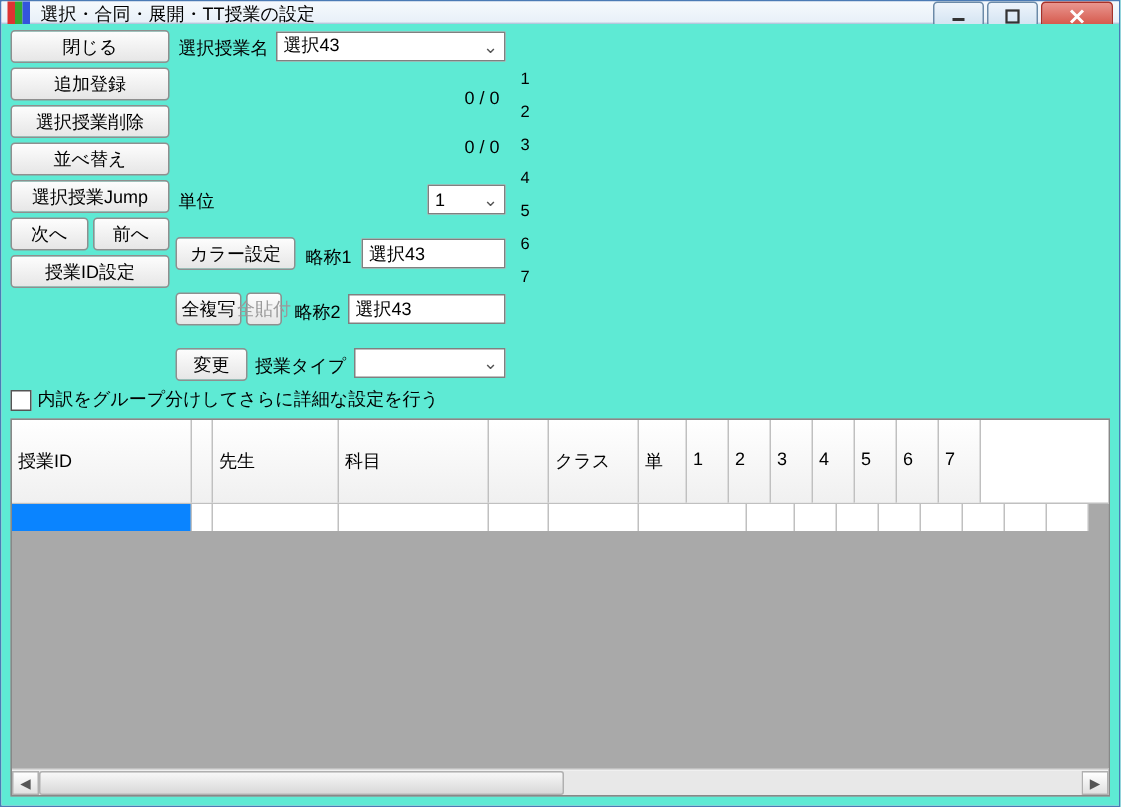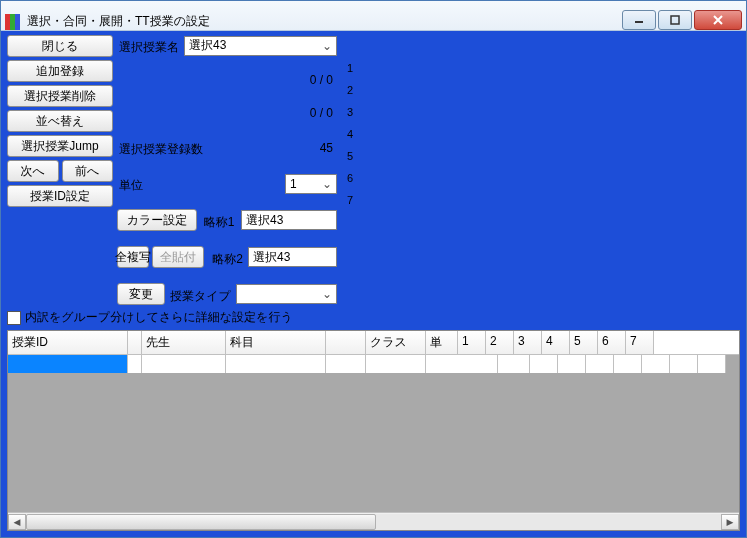--- a/index.html
+++ b/index.html
@@ -1,25 +1,25 @@
 <!DOCTYPE html>
 <html><head>
 <meta charset="utf-8">
 <style>
 *{box-sizing:border-box;margin:0;padding:0;font-family:"MS PGothic","Meiryo",sans-serif;font-size:12px}
 body{background:#fff;width:747px;height:538px;overflow:hidden}
 .window{width:747px;height:538px;border:1px solid #4a7ab5;display:flex;flex-direction:column}
-.titlebar{height:30px;background:linear-gradient(#f5f9fd,#e8f0f8);border-bottom:1px solid #b5c8de;display:flex;align-items:flex-end;padding:0 4px}
+.titlebar{height:15px;background:linear-gradient(#f5f9fd,#e8f0f8);border-bottom:1px solid #b5c8de;display:flex;align-items:flex-start;padding:0 4px}
 .titlebar-icon{width:16px;height:16px;margin-right:6px;display:flex}
 .titlebar-icon span{width:5px;height:16px}
 .title{flex:1;color:#000}
 .winbtns{display:flex;gap:2px}
 .winbtn{width:34px;height:20px;border:1px solid #6b8aa8;border-radius:3px;background:linear-gradient(#eef4fb,#cde0f0);display:flex;align-items:center;justify-content:center;cursor:pointer}
 .winbtn.close{width:48px;background:linear-gradient(#e9968f,#d04a3c);border-color:#a83028;color:#fff}
-.client{flex:1;background:#1d4ed8;padding:4px 6px 6px 6px;display:flex;flex-direction:column;position:relative}
+.client{flex:1;background:#5eead4;padding:4px 6px 6px 6px;display:flex;flex-direction:column;position:relative}
 .top{display:flex;gap:4px}
 .leftcol{width:106px;display:flex;flex-direction:column;gap:3px}
 .btn{height:22px;background:linear-gradient(#fdfdfd,#e6e6e6);border:1px solid #8f8f8f;border-radius:3px;padding:0 6px;display:flex;align-items:center;justify-content:center;cursor:pointer;white-space:nowrap}
 .btn.small{padding:0 4px}
 .btn.dis{color:#9a9a9a}
 .row{display:flex;gap:3px}
 .midcol{flex:0 0 220px;display:flex;flex-direction:column;gap:15px}
 .lbl{display:inline-block;padding:4px 2px 0 2px}
 .fld{border:1px solid #808080;background:#fff;height:20px;padding:0 4px;display:flex;align-items:center}
 .select{border:1px solid #808080;background:#fff;height:20px;display:flex;align-items:center;padding:0 2px 0 4px;position:relative}
@@ -29,21 +29,21 @@
 .kakutei-title{position:absolute;top:-14px;left:2px;font-size:11px}
 .kakutei-hdr{display:flex;border-bottom:none;padding:2px 6px}
 .kakutei-hdr span{flex:1;text-align:center}
 .rightcol{width:96px;display:flex;flex-direction:column;gap:4px;margin-left:auto}
 .rightcol .btn{width:96px}
 .rightcol .btn.help{border:2px solid #2a6fd6;color:#0645ad}
 .chkline{display:flex;align-items:center;gap:4px;margin-top:4px}
 .chk{width:14px;height:14px;border:1px solid #555;background:#fff}
 .grid{flex:1;display:flex;flex-direction:column;border:1px solid #888;background:#a9a9a9;margin-top:4px;min-height:0}
 .ghead{display:flex;background:#fff;border-bottom:1px solid #c0c0c0}
-.gh{border-right:1px solid #c0c0c0;padding:3px 4px;background:linear-gradient(#fff,#f0f0f0);white-space:nowrap;overflow:hidden}
+.gh{border-right:1px solid #c0c0c0;padding:19px 4px;background:linear-gradient(#fff,#f0f0f0);white-space:nowrap;overflow:hidden}
 .gbody{flex:1;background:#a9a9a9;position:relative;overflow:hidden}
 .gr{display:flex;height:18px}
 .gc{border-right:1px solid #c0c0c0;background:#fff;height:18px}
 .gc.sel{background:#0a84ff}
 .hsb{height:18px;background:#f0f0f0;display:flex;align-items:center;border-top:1px solid #c0c0c0}
 .sbb{width:18px;height:16px;border:1px solid #b0b0b0;background:linear-gradient(#fff,#e0e0e0);display:flex;align-items:center;justify-content:center;color:#555;font-size:9px}
 .sbt{flex:1;background:#e8e8e8;height:16px;position:relative}
 .sbh{position:absolute;left:0;top:0;height:16px;width:350px;background:linear-gradient(#f8f8f8,#d8d8d8);border:1px solid #b0b0b0;border-radius:2px}
 .numcol{width:18px;display:flex;flex-direction:column;gap:0;padding-top:22px}
 .numcol span{height:22px;display:flex;align-items:center;justify-content:center;font-size:11px}
@@ -97,47 +97,43 @@
       <div class="midcol">
         <div class="row" style="align-items:center">
           <span class="lbl">選択授業名</span>
           <div class="select" style="flex:1">
             <span>選択43</span>
             <span class="arrow">⌄</span>
           </div>
         </div>
         <div class="numline">0 / 0</div>
         <div class="numline">0 / 0</div>
-        <div class="row" style="align-items:center">
-          <span class="lbl" style="flex:1">選択授業登録数</span>
-          <span style="padding-right:4px">45</span>
-        </div>
         <div class="row" style="align-items:center;justify-content:space-between">
           <span class="lbl">単位</span>
           <div class="select" style="width:52px">
             <span>1</span>
             <span class="arrow">⌄</span>
           </div>
         </div>
         <div class="row" style="align-items:center">
           <div class="btn small" style="width:80px">カラー設定</div>
           <span class="lbl" style="width:38px;text-align:center">略称1</span>
           <div class="fld" style="flex:1">
               <span>選択43</span>
             </div>
         </div>
         <div class="row" style="align-items:center">
-          <div class="btn small" style="width:32px">全複写</div>
-          <div class="btn small dis" style="width:52px">全貼付</div>
+          <div class="btn small" style="width:44px">全複写</div>
+          <div class="btn small dis" style="width:24px">全貼付</div>
           <span class="lbl" style="width:38px;text-align:right">略称2</span>
           <div class="fld" style="flex:1">
               <span>選択43</span>
             </div>
         </div>
-        <div class="row" style="align-items:center">
+        <div class="row" style="">
           <div class="btn small" style="width:48px">変更</div>
           <span class="lbl">授業タイプ</span>
           <div class="select" style="flex:1">
             <span></span>
             <span class="arrow">⌄</span>
           </div>
         </div>
       </div>
 
       <div class="numcol">

